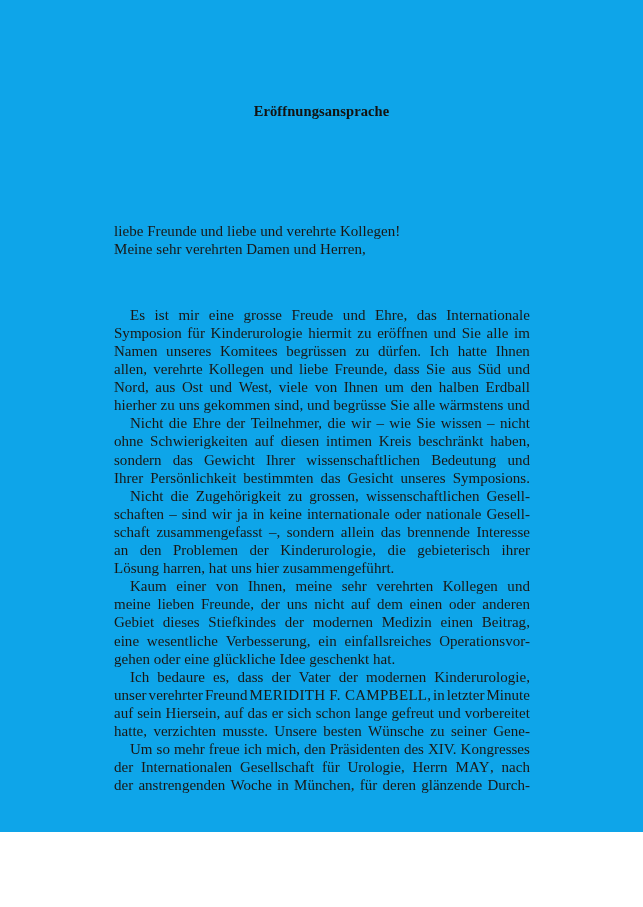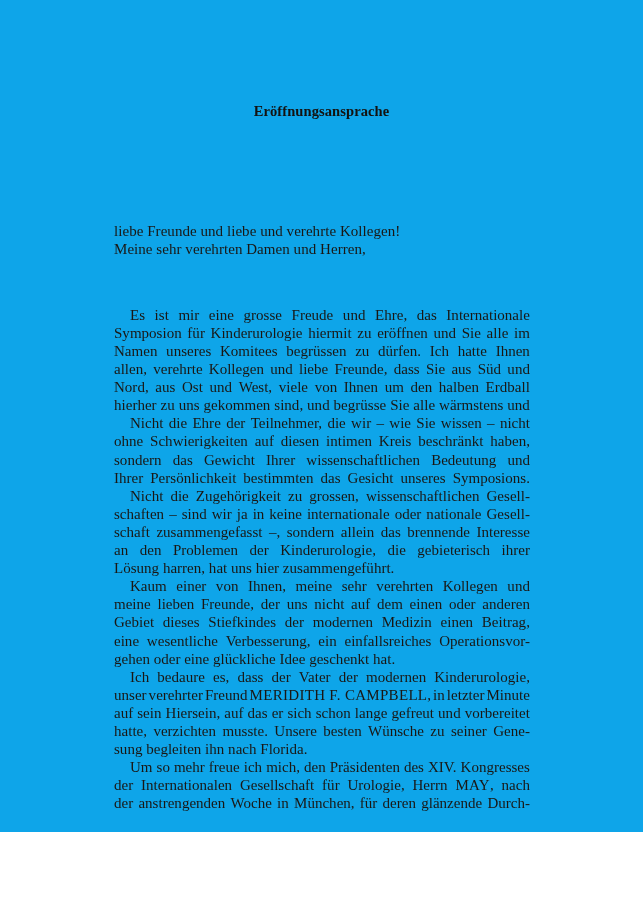--- a/index.html
+++ b/index.html
@@ -342,21 +342,20 @@
           <span class="w">hatte,</span>
           <span class="w">verzichten</span>
           <span class="w">musste.</span>
           <span class="w">Unsere</span>
           <span class="w">besten</span>
           <span class="w">Wünsche</span>
           <span class="w">zu</span>
           <span class="w">seiner</span>
           <span class="w">Gene-</span>
         </span>
-      <span class="line">sung begleiten ihn nach Florida.</span>
     </div>
 
     <div class="para">
       <span class="line just">
           <span class="w"><span class="indent"></span>Um</span>
           <span class="w">so</span>
           <span class="w">mehr</span>
           <span class="w">freue</span>
           <span class="w">ich</span>
           <span class="w">mich,</span>

